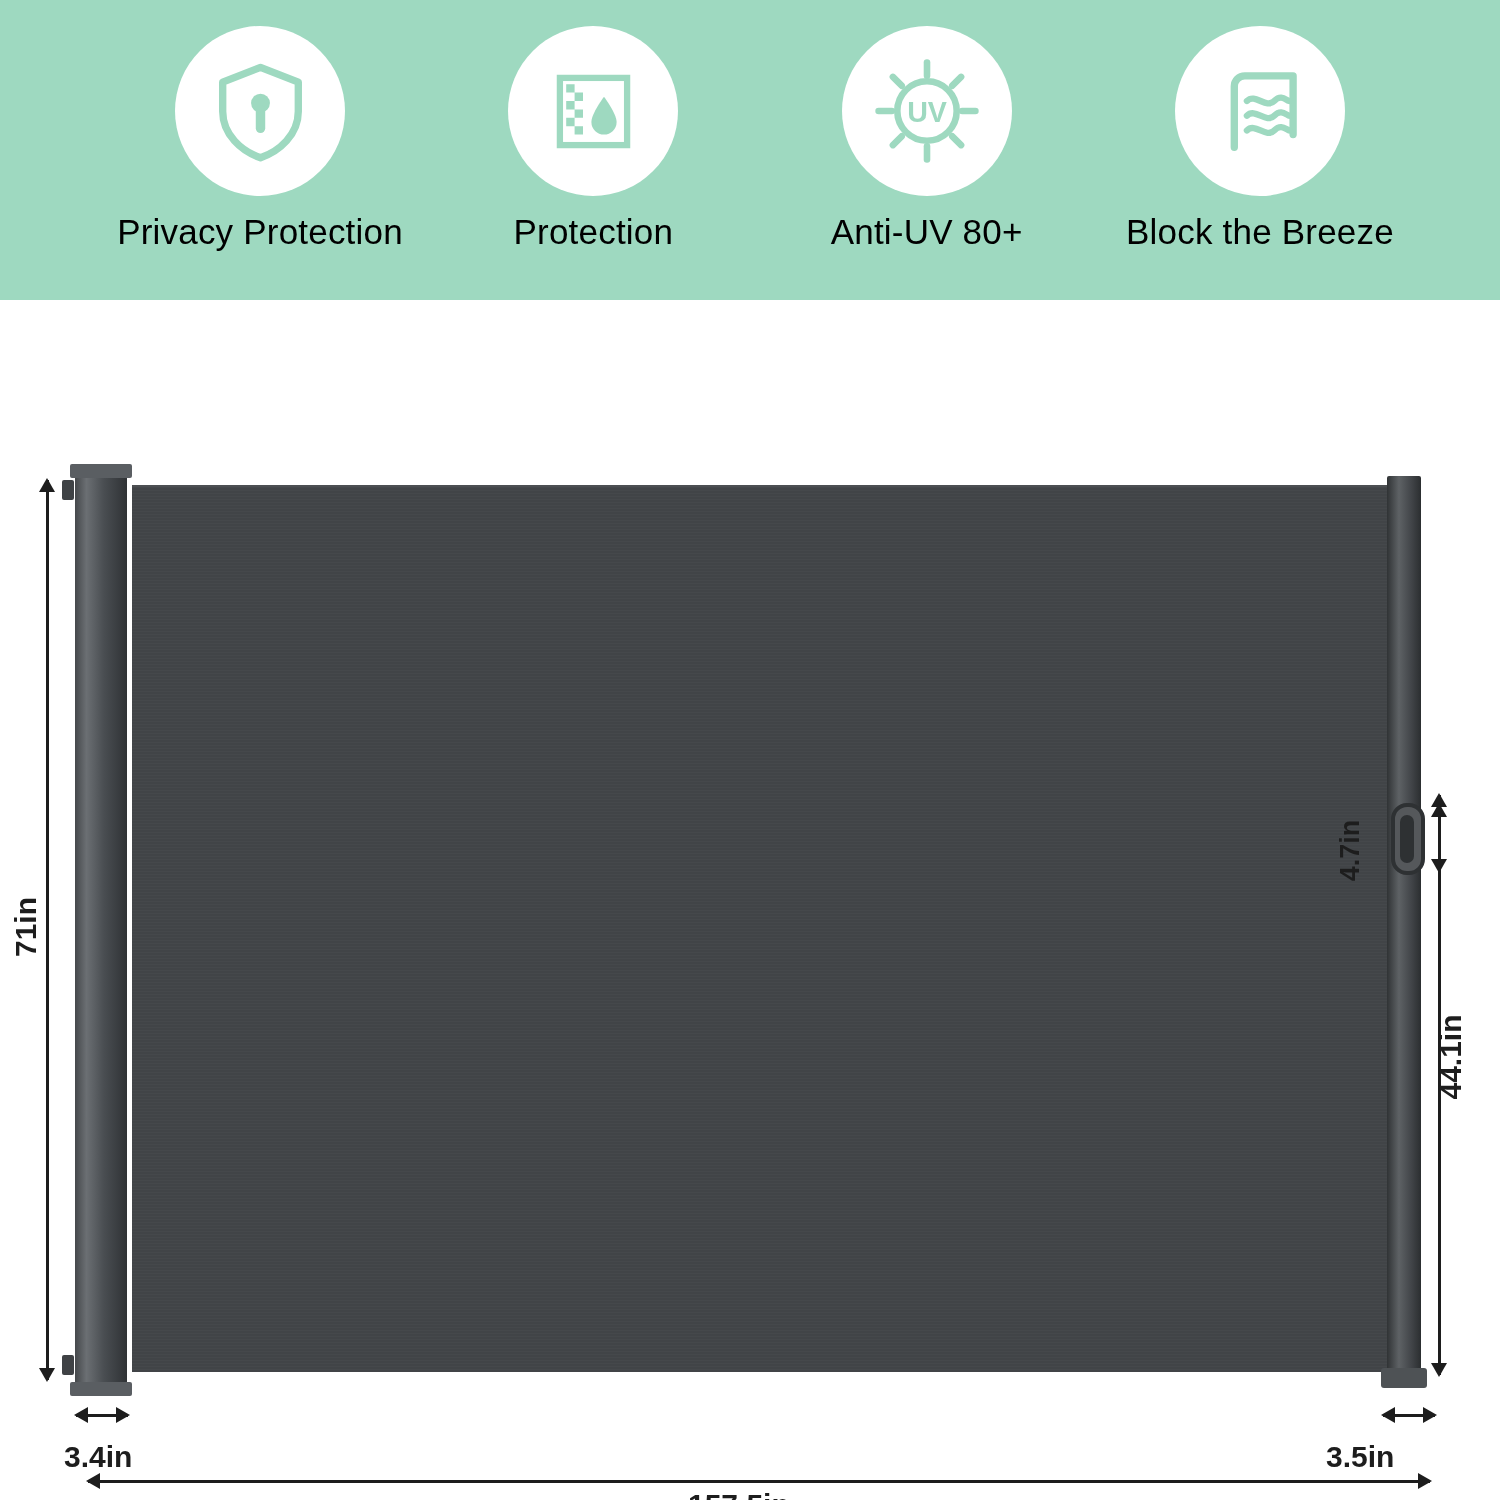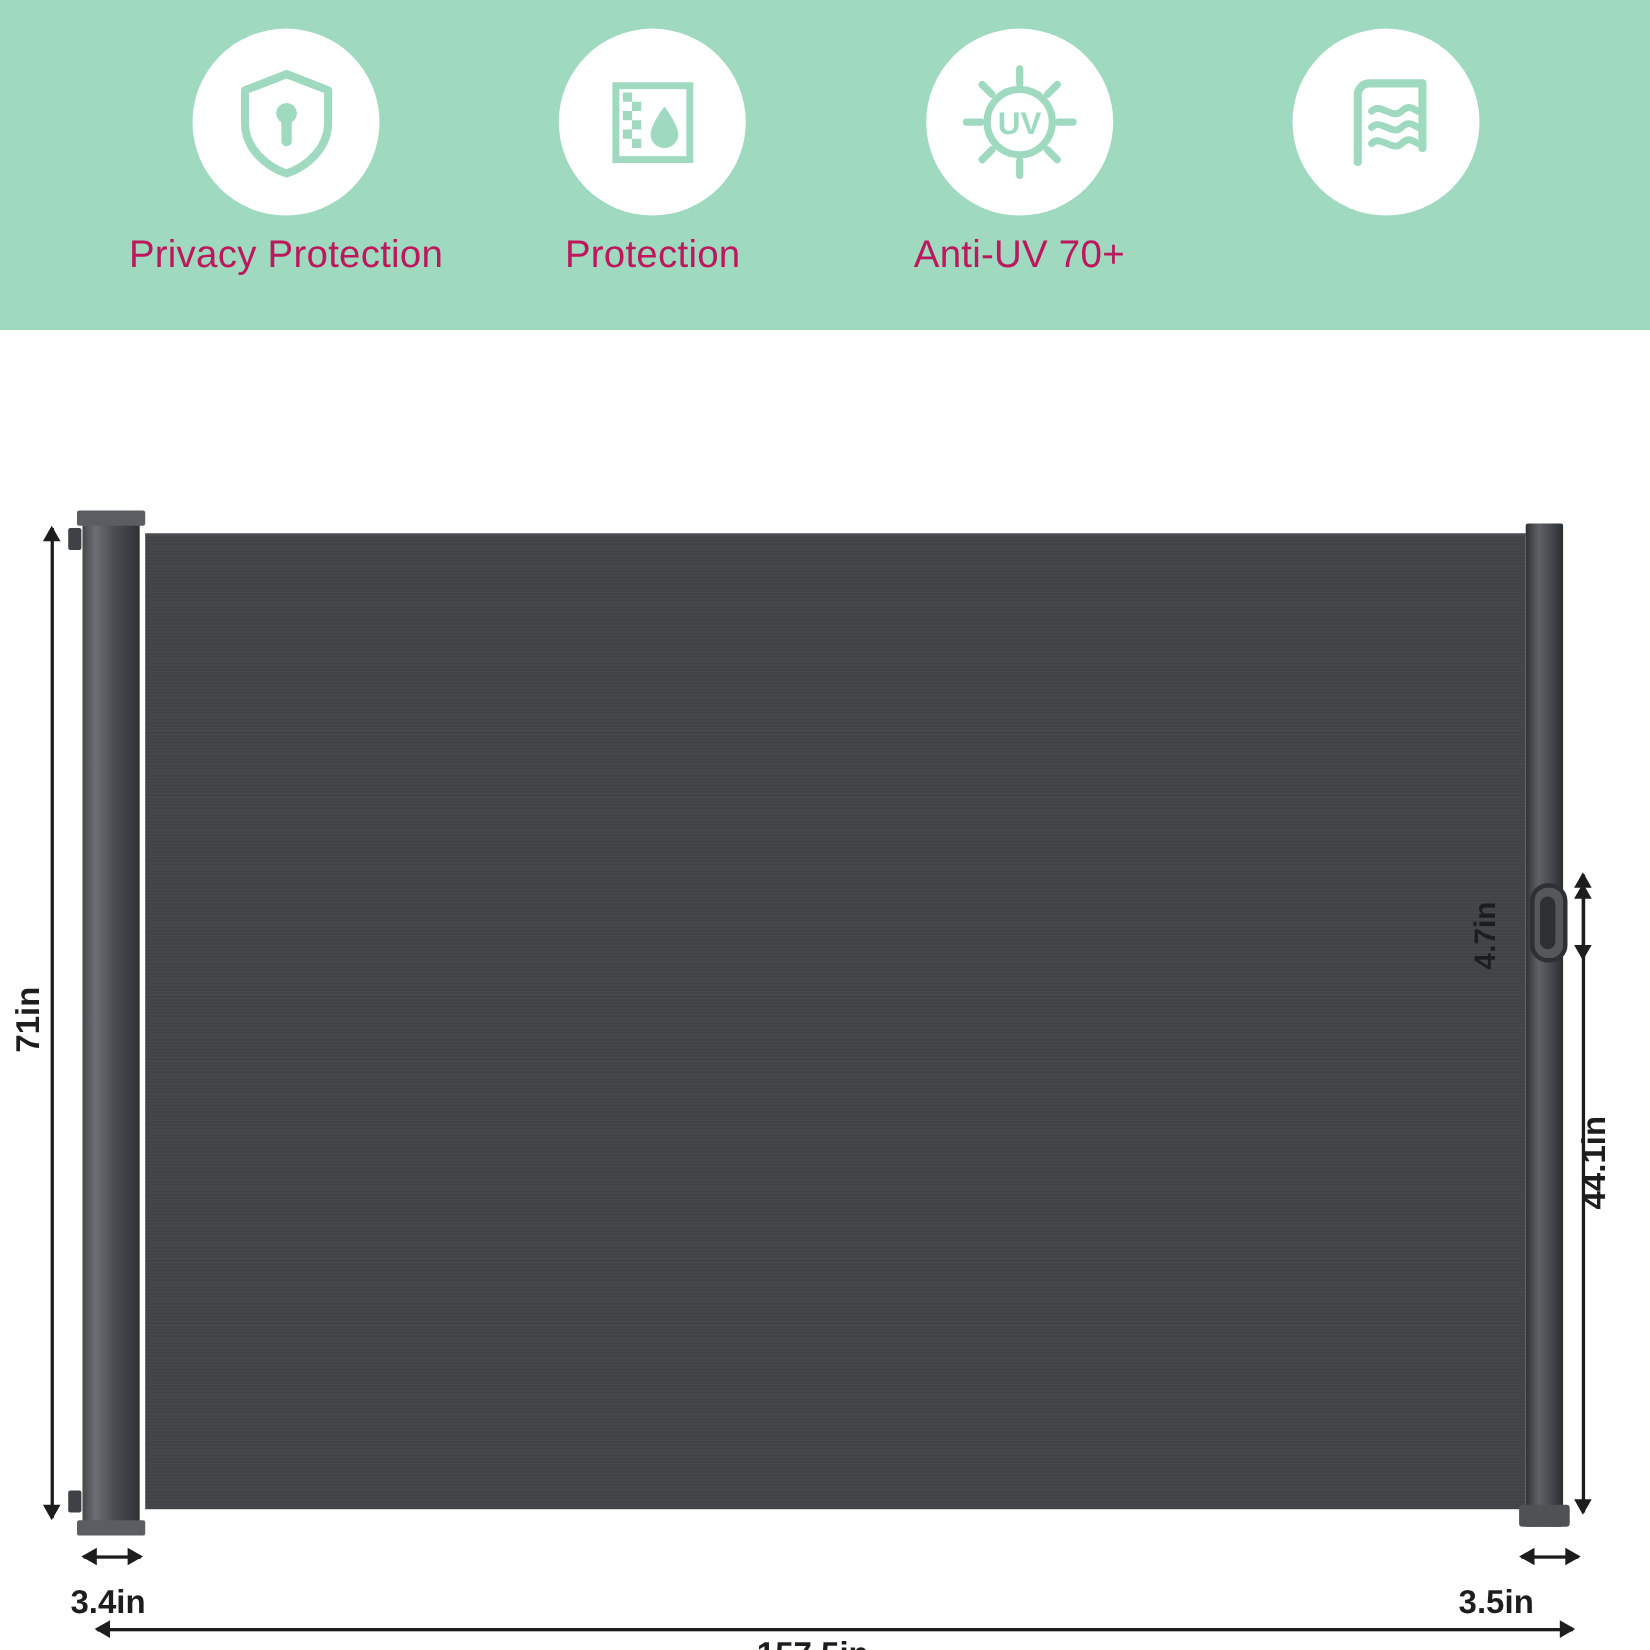--- a/index.html
+++ b/index.html
@@ -45,21 +45,21 @@
     height: 170px;
     border-radius: 50%;
     background: #ffffff;
     display: flex;
     align-items: center;
     justify-content: center;
   }
   .feature-label {
     margin-top: 16px;
     font-size: 35px;
-    color: #be185d;
+    color: #000000;
     font-weight: 400;
     letter-spacing: 0.2px;
     white-space: nowrap;
   }
 
   
   .diagram {
     position: absolute;
     left: 0;
     top: 300px;
@@ -274,32 +274,33 @@
             <line x1="82" y1="50" x2="94" y2="50"></line>
             <line x1="19" y1="19" x2="27" y2="27"></line>
             <line x1="73" y1="73" x2="81" y2="81"></line>
             <line x1="19" y1="81" x2="27" y2="73"></line>
             <line x1="73" y1="27" x2="81" y2="19"></line>
           </g>
           <circle cx="50" cy="50" r="27" fill="none" stroke="#9ed9c0" stroke-width="6"></circle>
           <text x="50" y="60" font-size="26" font-family="Liberation Sans, sans-serif" font-weight="bold" fill="#9ed9c0" text-anchor="middle">UV</text>
         </svg>
       </div>
-      <div class="feature-label">Anti-UV 70+</div>
+      <div class="feature-label">Anti-UV 80+</div>
     </div>
 
     <div class="feature">
       <div class="feature-icon">
         <svg width="105" height="105" viewBox="0 0 100 100">
           <path d="M26 84 L26 26 A10 10 0 0 1 36 16 L82 16 L82 72" fill="none" stroke="#9ed9c0" stroke-width="7" stroke-linecap="round" stroke-linejoin="round"></path>
           <path d="M38 40 C46 32 56 48 64 40 C70 34 74 38 78 40" fill="none" stroke="#9ed9c0" stroke-width="6" stroke-linecap="round"></path>
           <path d="M38 54 C46 46 56 62 64 54 C70 48 74 52 78 54" fill="none" stroke="#9ed9c0" stroke-width="6" stroke-linecap="round"></path>
           <path d="M38 68 C46 60 56 76 64 68 C70 62 74 66 78 68" fill="none" stroke="#9ed9c0" stroke-width="6" stroke-linecap="round"></path>
         </svg>
       </div>
+      <div class="feature-label">Block the Breeze</div>
     </div>
 
   </div>
 </div>
 
 <div class="diagram">
 
   <div class="awning-wrap">
 
     <div class="post-left"></div>

